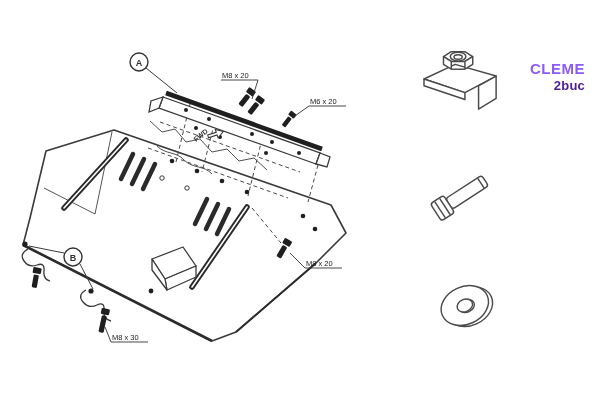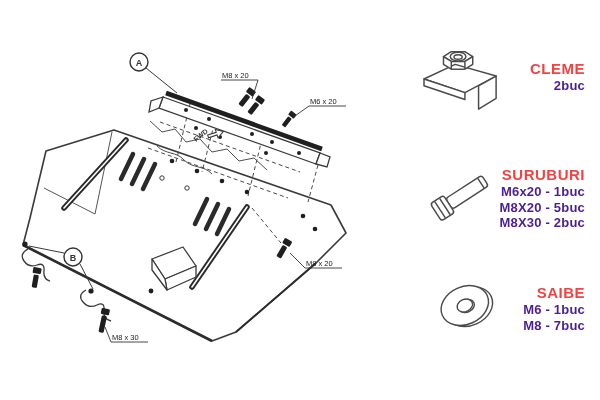--- a/index.html
+++ b/index.html
@@ -12,21 +12,21 @@
   .part-2{top:156px;height:100px;}
   .part-3{top:270px;height:90px;}
   .part .icon{position:absolute;}
   .part-1 .icon{left:18px;top:0;}
   .part-2 .icon{left:24px;top:8px;}
   .part-3 .icon{left:34px;top:6px;}
   .ptext{position:absolute;right:0;text-align:right;}
   .part-1 .ptext{top:20px;}
   .part-2 .ptext{top:10px;}
   .part-3 .ptext{top:14px;}
-  .pname{font-size:15px;font-weight:bold;color:#ef4444;letter-spacing:.5px;line-height:18px;}
+  .pname{font-size:15px;font-weight:bold;color:#8b5cf6;letter-spacing:.5px;line-height:18px;}
   .pline{font-size:13px;font-weight:bold;color:#4c1d95;letter-spacing:.2px;line-height:15.5px;}
   svg text{font-family:"Liberation Sans",sans-serif;}
 </style>
 </head>
 <body>
 
 <div class="stage">
 
   <svg class="diagram-svg" width="400" height="400" viewBox="0 0 400 400">
     <defs>
@@ -201,38 +201,27 @@
     <section class="part part-2">
       <svg class="icon" width="80" height="64" viewBox="0 0 82 64">
         <g transform="rotate(-33 36 34)" fill="#ffffff" stroke="#4a4a4a" stroke-width="1.5" stroke-linejoin="round">
           <rect x="24" y="27" width="44" height="13" rx="3"></rect>
           <line x1="63" y1="27.5" x2="63" y2="39.5"></line>
           <rect x="8" y="23" width="16" height="21" rx="3"></rect>
           <line x1="13" y1="23.5" x2="13" y2="43.5"></line>
           <line x1="19" y1="23.5" x2="19" y2="43.5"></line>
         </g>
       </svg>
-      <div class="ptext">
-        <div class="pname">SURUBURI</div>
-        <div class="pline">M6x20 - 1buc</div>
-        <div class="pline">M8X20 - 5buc</div>
-        <div class="pline">M8X30 - 2buc</div>
-      </div>
     </section>
 
     <section class="part part-3">
       <svg class="icon" width="66" height="60" viewBox="0 0 70 60">
         <g transform="rotate(-24 34 30)" fill="#ffffff" stroke="#4a4a4a" stroke-width="1.5">
           <ellipse cx="36.5" cy="31.8" rx="26" ry="20"></ellipse>
           <ellipse cx="33" cy="29" rx="26" ry="20"></ellipse>
           <ellipse cx="34.6" cy="30.2" rx="8.5" ry="6.5"></ellipse>
           <ellipse cx="33" cy="29" rx="8.5" ry="6.5"></ellipse>
         </g>
       </svg>
-      <div class="ptext">
-        <div class="pname">SAIBE</div>
-        <div class="pline">M6 - 1buc</div>
-        <div class="pline">M8 - 7buc</div>
-      </div>
     </section>
 
   </aside>
 </div>
 
 </body></html>

